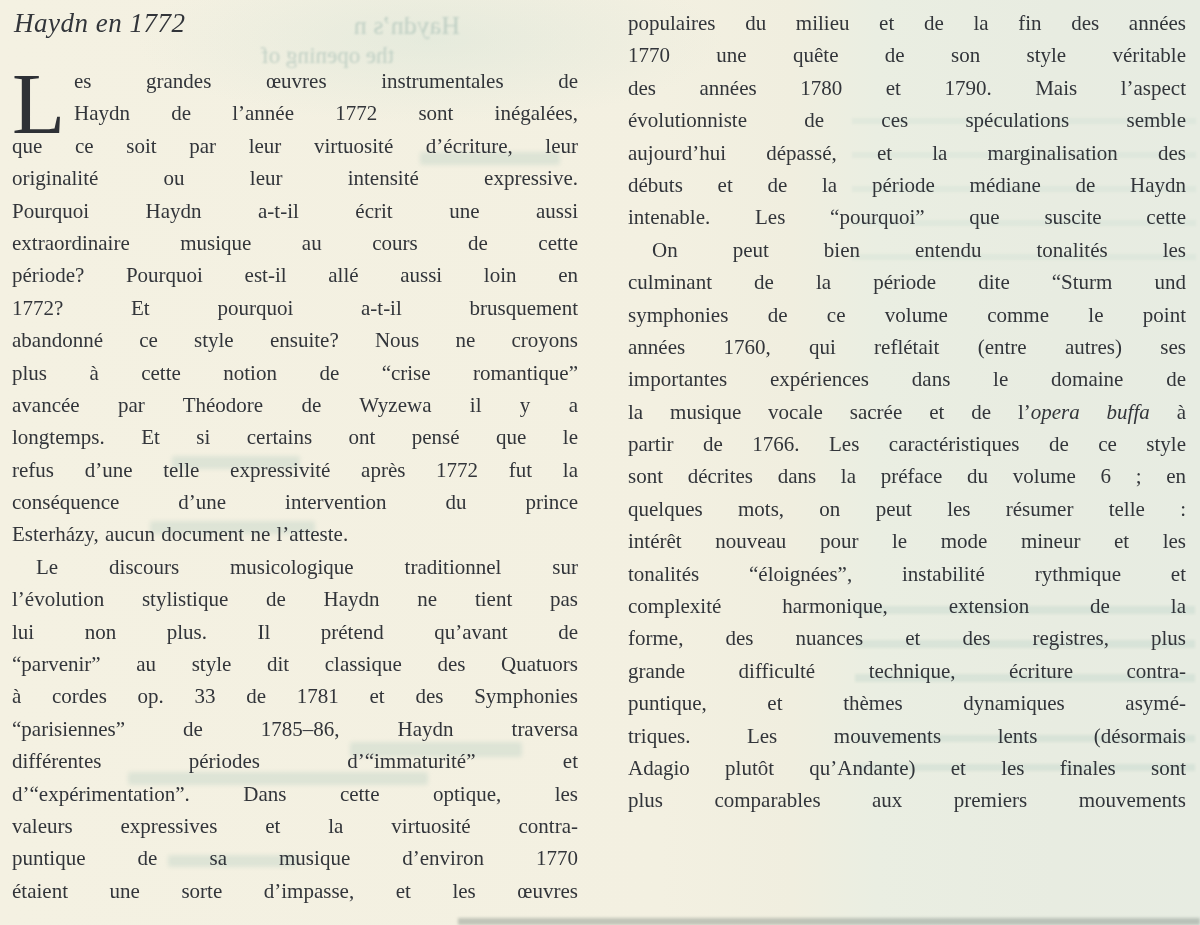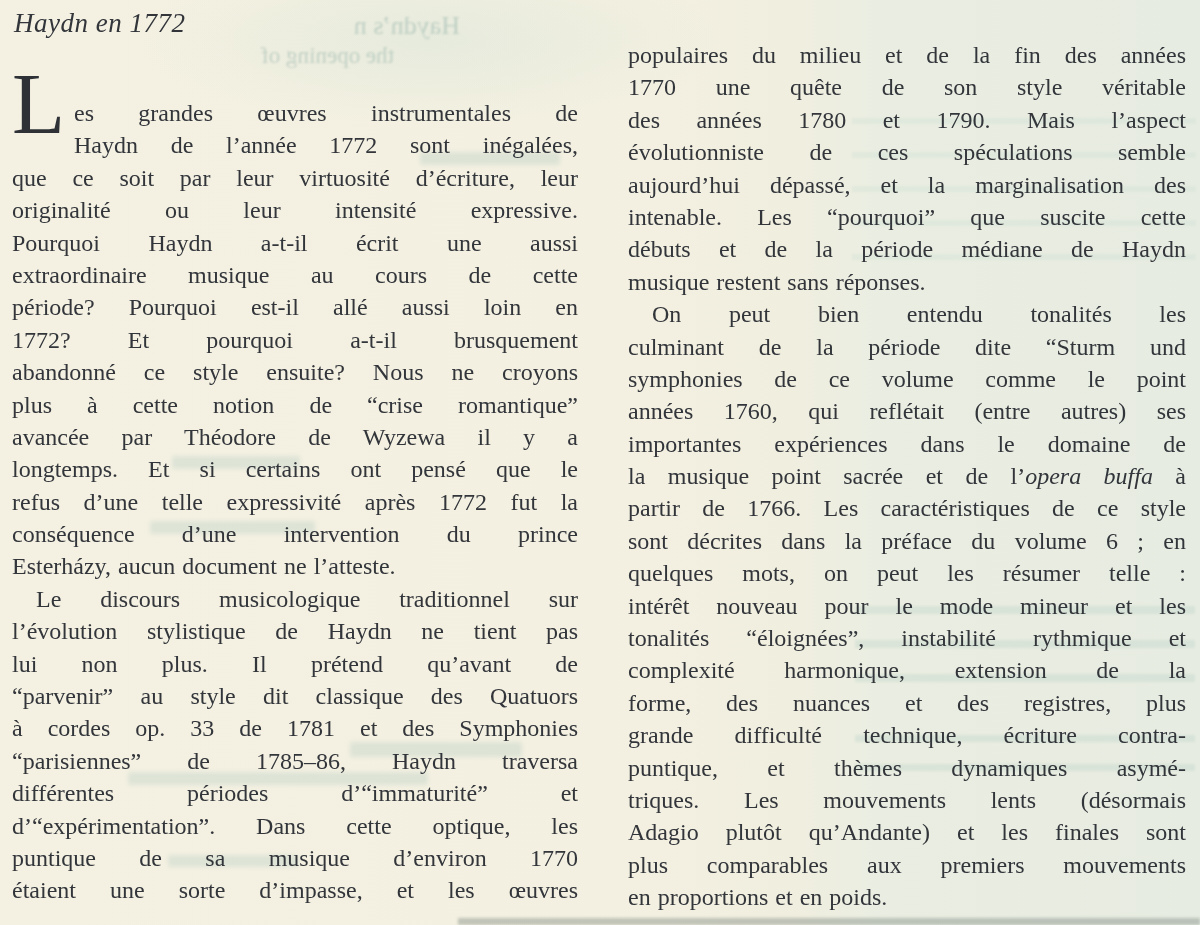--- a/index.html
+++ b/index.html
@@ -41,22 +41,21 @@
   .bottom-shadow{
     position:absolute;
     left:458px;bottom:0;width:742px;height:7px;
     background:rgba(118,130,122,.40);
     filter:blur(1.6px);
     pointer-events:none;
   }
   
   .col{
     position:absolute;
-    font-size:24px;
-    margin-top:32px;
+    font-size:21px;
   }
   .col-left{left:12px;top:65px;width:566px;}
   .col-right{left:628px;top:7px;width:558px;}
   .line{
     height:32.4px;line-height:32.4px;
     text-align:justify;
     text-align-last:justify;
     word-spacing:1px;
     white-space:nowrap;
   }
@@ -123,48 +122,47 @@
       <div class="line">conséquence d’une intervention du prince</div>
       <div class="line para-end">Esterházy, aucun document ne l’atteste.</div>
       <div class="line indent">Le discours musicologique traditionnel sur</div>
       <div class="line">l’évolution stylistique de Haydn ne tient pas</div>
       <div class="line">lui non plus. Il prétend qu’avant de</div>
       <div class="line">“parvenir” au style dit classique des Quatuors</div>
       <div class="line">à cordes op. 33 de 1781 et des Symphonies</div>
       <div class="line">“parisiennes” de 1785–86, Haydn traversa</div>
       <div class="line">différentes périodes d’“immaturité” et</div>
       <div class="line">d’“expérimentation”. Dans cette optique, les</div>
+      <div class="line">valeurs expressives et la virtuosité contra-</div>
       <div class="line">puntique de sa musique d’environ 1770</div>
       <div class="line">étaient une sorte d’impasse, et les œuvres</div>
     </div>
   <div class="col col-right">
       <div class="line">populaires du milieu et de la fin des années</div>
       <div class="line">1770 une quête de son style véritable</div>
       <div class="line">des années 1780 et 1790. Mais l’aspect</div>
       <div class="line">évolutionniste de ces spéculations semble</div>
       <div class="line">aujourd’hui dépassé, et la marginalisation des</div>
+      <div class="line">débuts et de la période médiane de Haydn</div>
       <div class="line">intenable. Les “pourquoi” que suscite cette</div>
-      <div class="line">débuts et de la période médiane de Haydn</div>
-      <div class="line para-end">musique restent sans réponses.</div>
       <div class="line indent">On peut bien entendu tonalités les</div>
       <div class="line">culminant de la période dite “Sturm und</div>
       <div class="line">symphonies de ce volume comme le point</div>
       <div class="line">années 1760, qui reflétait (entre autres) ses</div>
       <div class="line">importantes expériences dans le domaine de</div>
-      <div class="line"><span>la musique point sacrée et de l’</span><span class="italic">opera buffa</span><span> à</span></div>
+      <div class="line"><span>la musique vocale sacrée et de l’</span><span class="italic">opera buffa</span><span> à</span></div>
       <div class="line">partir de 1766. Les caractéristiques de ce style</div>
       <div class="line">sont décrites dans la préface du volume 6 ; en</div>
       <div class="line">quelques mots, on peut les résumer telle :</div>
       <div class="line">intérêt nouveau pour le mode mineur et les</div>
       <div class="line">tonalités “éloignées”, instabilité rythmique et</div>
       <div class="line">complexité harmonique, extension de la</div>
       <div class="line">forme, des nuances et des registres, plus</div>
       <div class="line">grande difficulté technique, écriture contra-</div>
       <div class="line">puntique, et thèmes dynamiques asymé-</div>
       <div class="line">triques. Les mouvements lents (désormais</div>
       <div class="line">Adagio plutôt qu’Andante) et les finales sont</div>
       <div class="line">plus comparables aux premiers mouvements</div>
-      <div class="line para-end">en proportions et en poids.</div>
     </div>
 
   <div class="bottom-shadow"></div>
 
 </div>
 
 </body></html>

